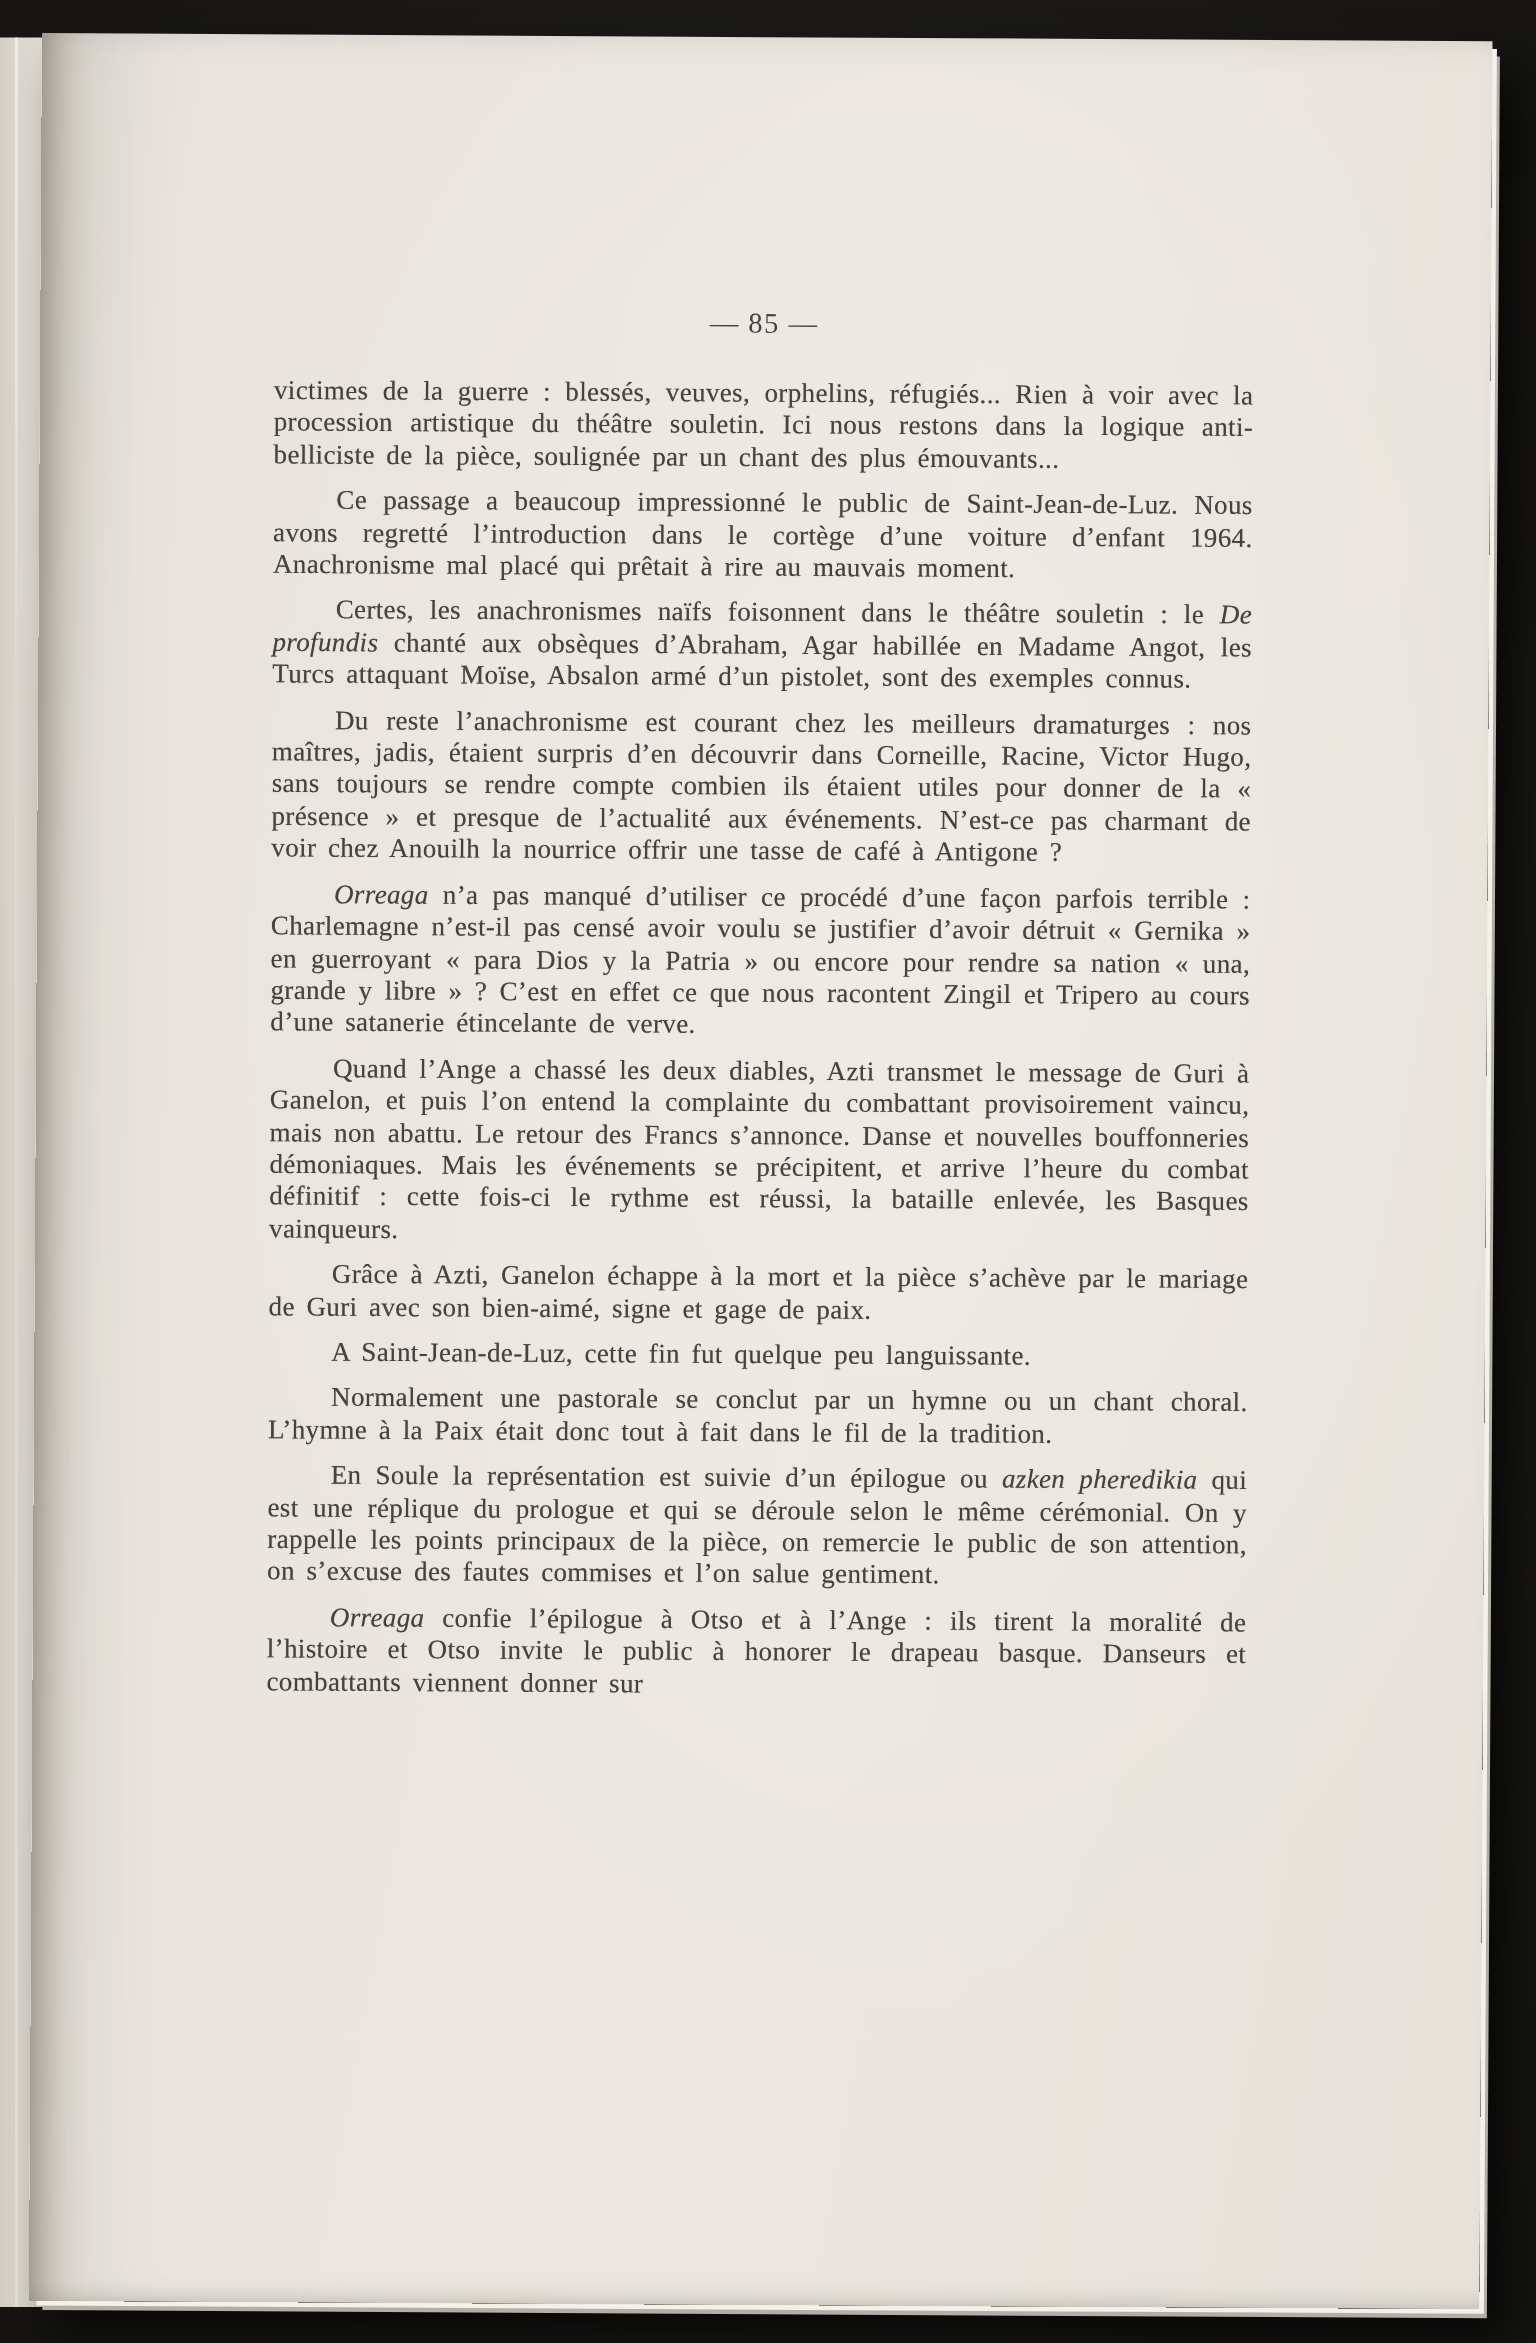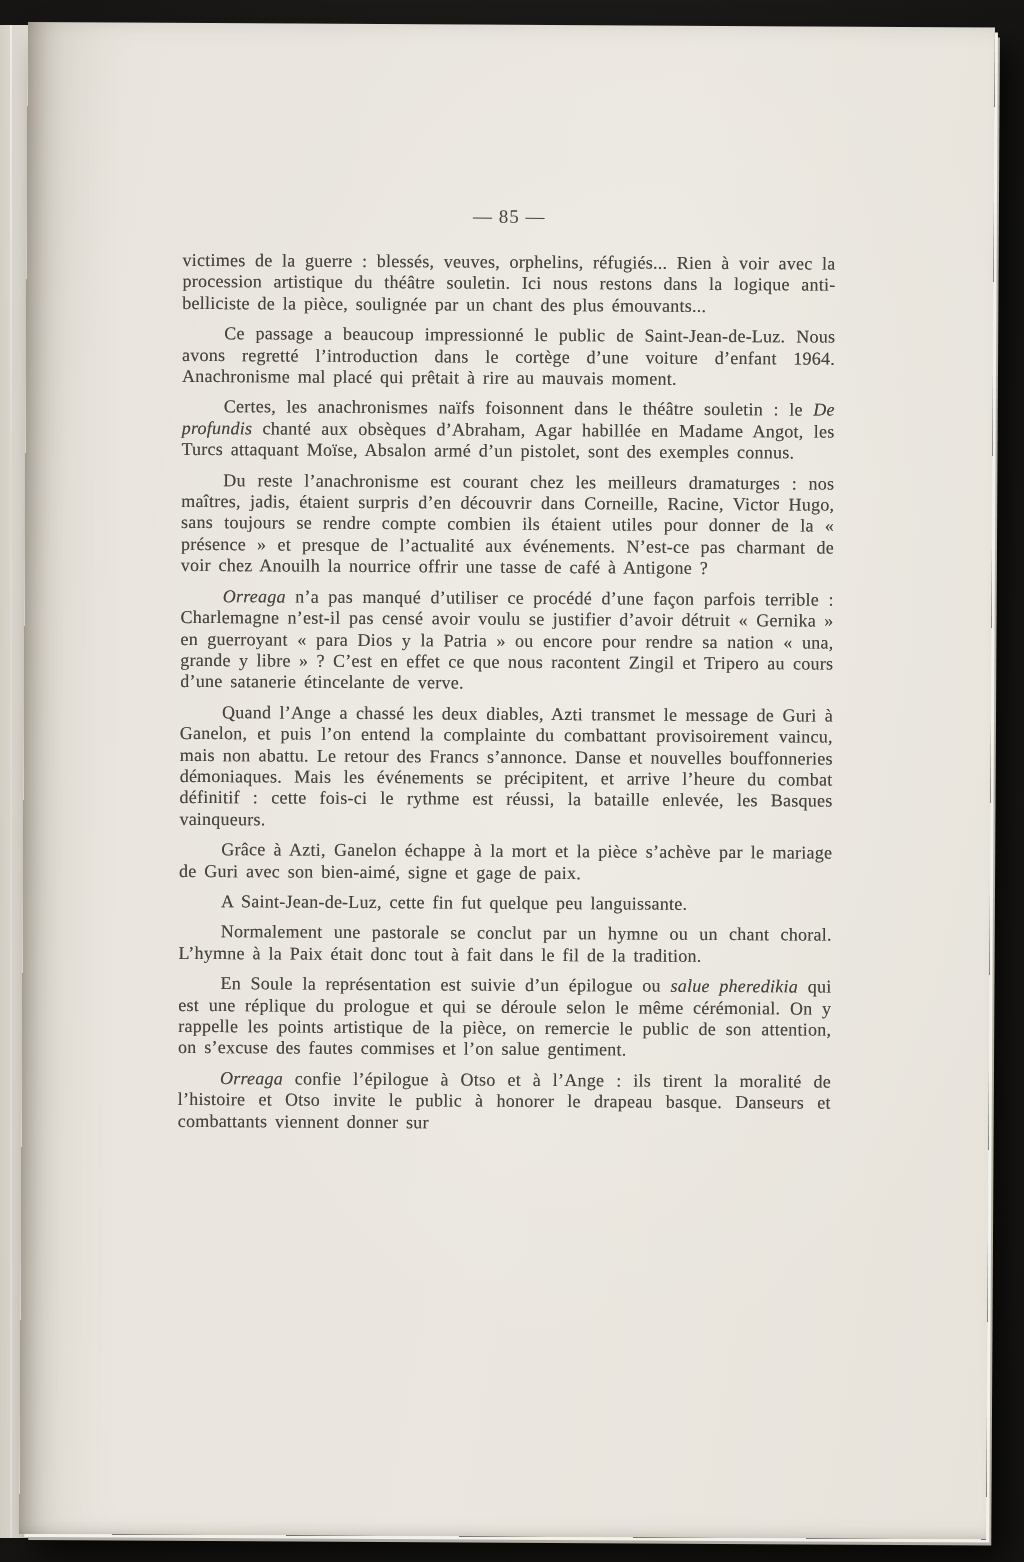--- a/index.html
+++ b/index.html
@@ -95,16 +95,16 @@
   <div class="text-block">
       <p class="para"><span>victimes de la guerre : blessés, veuves, orphelins, réfugiés... Rien à voir avec la procession artistique du théâtre souletin. Ici nous restons dans la logique anti-belliciste de la pièce, soulignée par un chant des plus émouvants...</span></p>
       <p class="para indent"><span>Ce passage a beaucoup impressionné le public de Saint-Jean-de-Luz. Nous avons regretté l’introduction dans le cortège d’une voiture d’enfant 1964. Anachronisme mal placé qui prêtait à rire au mauvais moment.</span></p>
       <p class="para indent"><span>Certes, les anachronismes naïfs foisonnent dans le théâtre souletin : le </span><em>De profundis</em><span> chanté aux obsèques d’Abraham, Agar habillée en Madame Angot, les Turcs attaquant Moïse, Absalon armé d’un pistolet, sont des exemples connus.</span></p>
       <p class="para indent"><span>Du reste l’anachronisme est courant chez les meilleurs dramaturges : nos maîtres, jadis, étaient surpris d’en découvrir dans Corneille, Racine, Victor Hugo, sans toujours se rendre compte combien ils étaient utiles pour donner de la « présence » et presque de l’actualité aux événements. N’est-ce pas charmant de voir chez Anouilh la nourrice offrir une tasse de café à Antigone ?</span></p>
       <p class="para indent"><em>Orreaga</em><span> n’a pas manqué d’utiliser ce procédé d’une façon parfois terrible : Charlemagne n’est-il pas censé avoir voulu se justifier d’avoir détruit « Gernika » en guerroyant « para Dios y la Patria » ou encore pour rendre sa nation « una, grande y libre » ? C’est en effet ce que nous racontent Zingil et Tripero au cours d’une satanerie étincelante de verve.</span></p>
       <p class="para indent"><span>Quand l’Ange a chassé les deux diables, Azti transmet le message de Guri à Ganelon, et puis l’on entend la complainte du combattant provisoirement vaincu, mais non abattu. Le retour des Francs s’annonce. Danse et nouvelles bouffonneries démoniaques. Mais les événements se précipitent, et arrive l’heure du combat définitif : cette fois-ci le rythme est réussi, la bataille enlevée, les Basques vainqueurs.</span></p>
       <p class="para indent"><span>Grâce à Azti, Ganelon échappe à la mort et la pièce s’achève par le mariage de Guri avec son bien-aimé, signe et gage de paix.</span></p>
       <p class="para indent"><span>A Saint-Jean-de-Luz, cette fin fut quelque peu languissante.</span></p>
       <p class="para indent"><span>Normalement une pastorale se conclut par un hymne ou un chant choral. L’hymne à la Paix était donc tout à fait dans le fil de la tradition.</span></p>
-      <p class="para indent"><span>En Soule la représentation est suivie d’un épilogue ou </span><em>salue pheredikia</em><span> qui est une réplique du prologue et qui se déroule selon le même cérémonial. On y rappelle les points artistique de la pièce, on remercie le public de son attention, on s’excuse des fautes commises et l’on salue gentiment.</span></p>
+      <p class="para indent"><span>En Soule la représentation est suivie d’un épilogue ou </span><em>azken pheredikia</em><span> qui est une réplique du prologue et qui se déroule selon le même cérémonial. On y rappelle les points principaux de la pièce, on remercie le public de son attention, on s’excuse des fautes commises et l’on salue gentiment.</span></p>
       <p class="para indent"><em>Orreaga</em><span> confie l’épilogue à Otso et à l’Ange : ils tirent la moralité de l’histoire et Otso invite le public à honorer le drapeau basque. Danseurs et combattants viennent donner sur</span></p>
     </div>
 </div>
 
 </body></html>

